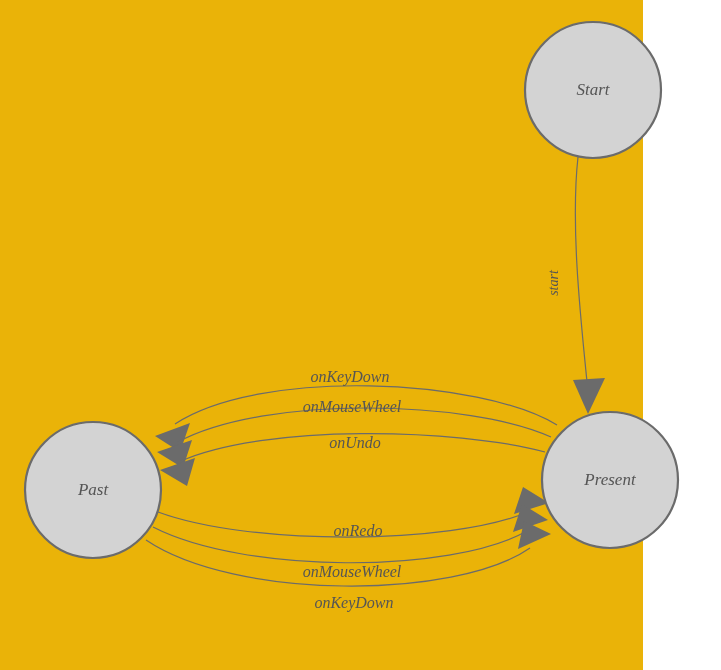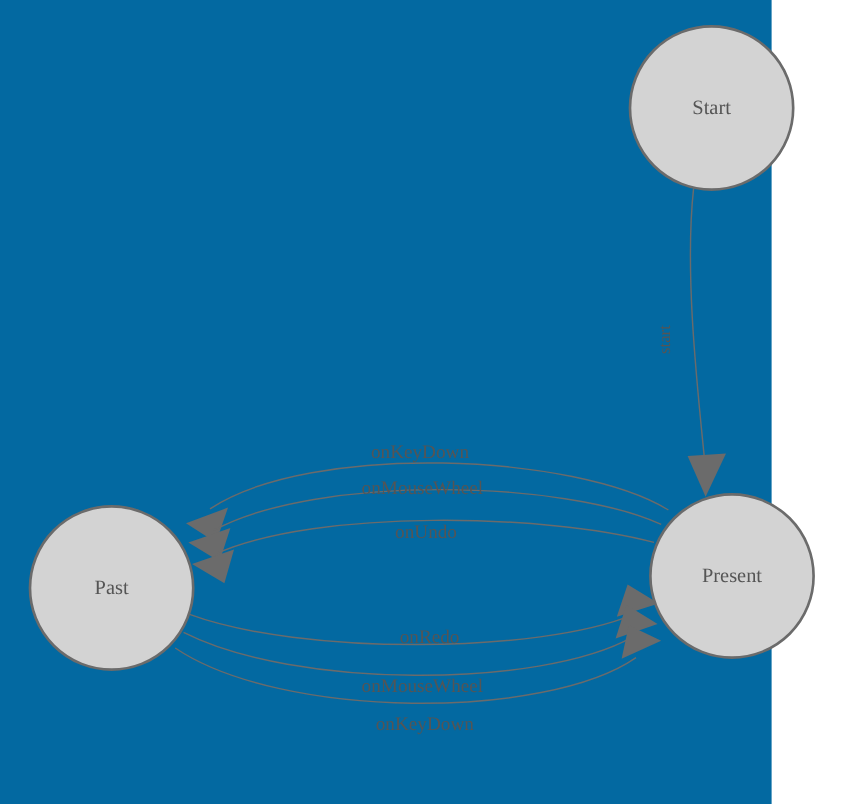--- a/index.html
+++ b/index.html
@@ -10,21 +10,22 @@
   body {
     width: 721px;
     height: 670px;
     font-family: "Liberation Serif", "DejaVu Serif", serif;
     overflow: hidden;
   }
   #diagram-root {
     position: relative;
     width: 643px;
     height: 670px;
-    background: #0369a1;
+    background: #eab308;
+    font-style: italic;
   }
   svg#state-diagram {
     display: block;
     width: 721px;
     height: 670px;
   }
   .node-circle {
     fill: #d3d3d3;
     stroke: #6b6b6b;
     stroke-width: 2.2;

